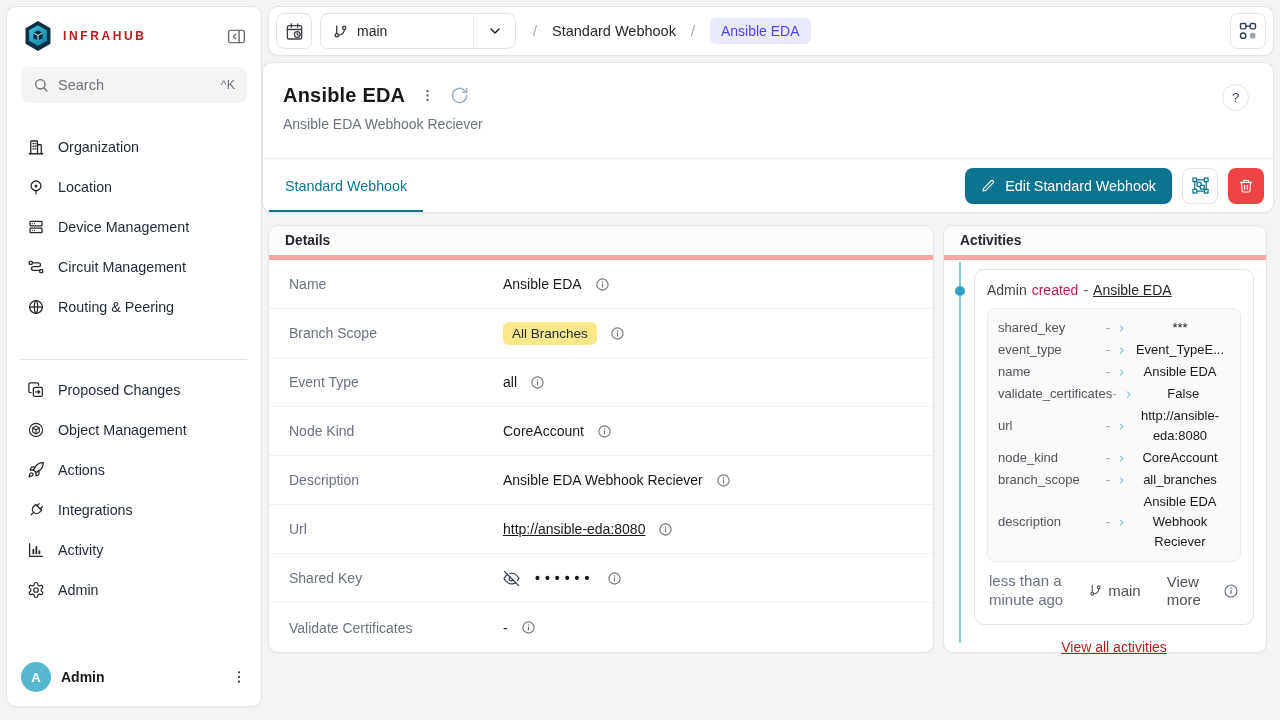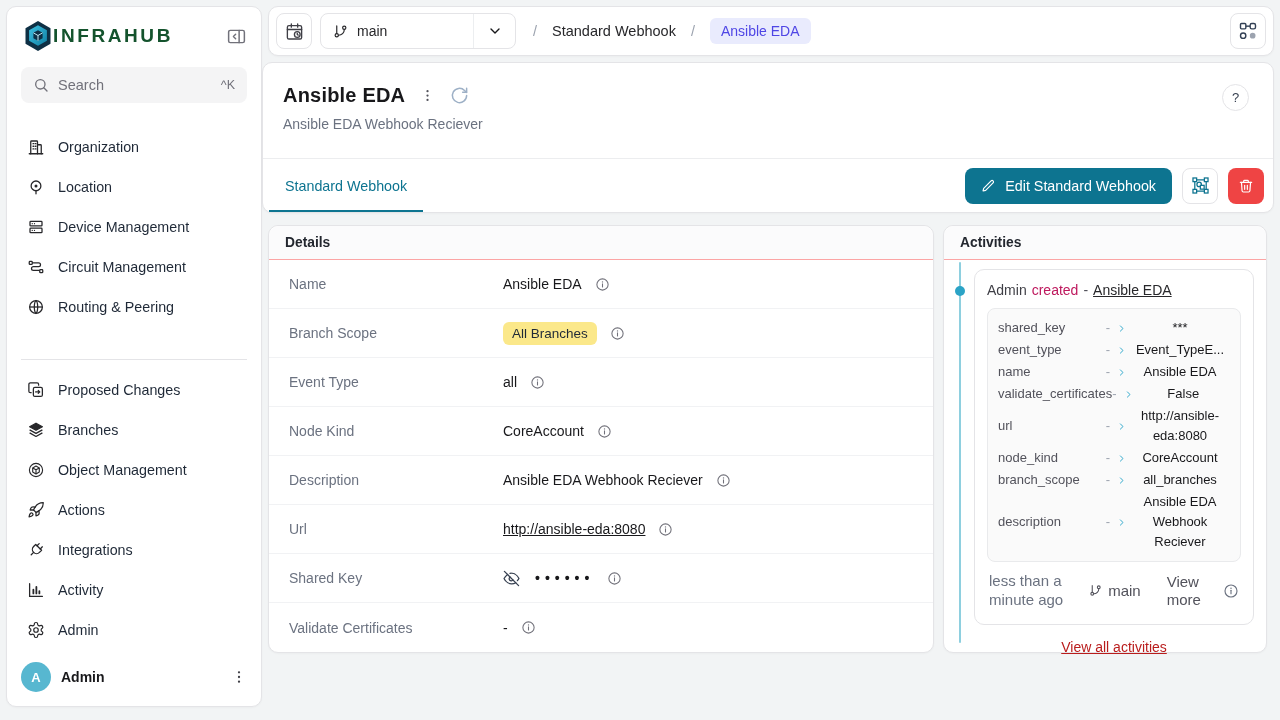--- a/index.html
+++ b/index.html
@@ -5,21 +5,21 @@
   * { margin:0; padding:0; box-sizing:border-box; }
   html,body { width:1280px; height:720px; overflow:hidden; }
   body { font-family:"Liberation Sans","DejaVu Sans",sans-serif; background:#f2f4f5; color:#18181b; position:relative; }
   svg { flex:none; display:block; }
 
   .card { position:absolute; background:#fff; border:1px solid #e4e4e7; border-radius:10px; box-shadow:0 1px 2px rgba(0,0,0,.03); }
 
   
   .sidebar { left:6px; top:6px; width:256px; height:701px; display:flex; flex-direction:column; }
   .logo-row { display:flex; align-items:center; padding:13px 14px 9px 16px; }
-  .brand-name { font-size:19px; font-weight:800; letter-spacing:2.6px; color:#14532d; flex:1; }
+  .brand-name { margin-left:10px; font-size:12px; font-weight:800; letter-spacing:2.6px; color:#b91c1c; flex:1; }
   .collapse-btn { color:#71717a; cursor:pointer; }
   .search-box { margin:6px 14px; height:36px; background:#f4f4f5; border-radius:8px; display:flex; align-items:center; gap:9px; padding:0 12px; color:#71717a; font-size:14.5px; cursor:pointer; }
   .search-shortcut { margin-left:auto; font-size:12.5px; color:#71717a; }
   .nav-group-1 { margin-top:18px; height:227px; overflow:hidden; padding:0 10px; }
   .nav-group-2 { padding:10px 10px 0; }
   .nav-item { height:40px; display:flex; align-items:center; gap:13px; padding:0 10px; font-size:14.3px; color:#1f2937; border-radius:8px; cursor:pointer; }
   .nav-item svg { color:#27272a; }
   .sidebar-divider { border-top:1px solid #e4e4e7; margin:5px 14px 0; }
   .user-row { margin-top:auto; display:flex; align-items:center; gap:10px; padding:12px 14px 14px; }
   .avatar { width:30px; height:30px; border-radius:50%; background:#57b7d0; color:#fff; font-size:13px; font-weight:600; display:flex; align-items:center; justify-content:center; }
@@ -54,21 +54,21 @@
   .tab.active::after { content:""; position:absolute; left:0; right:0; bottom:0; height:2px; background:#0d7490; }
   .tab.inactive { color:#52525b; gap:9px; }
   .count-badge { width:21px; height:21px; border-radius:50%; background:#f4f4f5; color:#52525b; font-size:12.5px; display:flex; align-items:center; justify-content:center; }
   .tab-actions { margin-left:auto; display:flex; align-items:center; gap:10px; }
   .btn-primary { height:36px; background:#0d7490; color:#fff; border:none; border-radius:8px; padding:0 16px; display:flex; align-items:center; gap:10px; font-size:14.3px; font-weight:500; cursor:pointer; font-family:inherit; }
   .btn-icon { width:36px; height:36px; background:#fff; border:1px solid #e4e4e7; border-radius:8px; display:flex; align-items:center; justify-content:center; color:#0d7490; cursor:pointer; }
   .btn-danger { width:36px; height:36px; background:#ef4444; border:none; border-radius:8px; display:flex; align-items:center; justify-content:center; color:#fff; cursor:pointer; }
 
   
   .details { left:268px; top:225px; width:666px; height:428px; }
-  .panel-header { height:34px; display:flex; align-items:center; padding:0 16px; border-bottom:1px solid #fca5a5; font-size:13.8px; font-weight:700; color:#23272f; background:#fbfbfc; border-radius:10px 10px 0 0; }
+  .panel-header { height:34px; display:flex; align-items:center; padding:0 16px; border-bottom:5px solid #fca5a5; font-size:13.8px; font-weight:700; color:#23272f; background:#fbfbfc; border-radius:10px 10px 0 0; }
   .drow { height:49px; display:flex; align-items:center; padding:0 24px 0 20px; border-bottom:1px solid #f1f2f4; font-size:14px; }
   .drow:last-child { border-bottom:none; }
   .dlabel { width:214px; color:#6b7280; }
   .dvalue { display:flex; align-items:center; gap:13px; color:#18181b; }
   .badge-yellow { background:#fbe88a; padding:4px 9px; border-radius:6px; font-size:13.5px; color:#1f2937; }
   .url-link { color:#18181b; text-decoration:underline; cursor:pointer; }
   .dots { letter-spacing:5px; font-size:14px; font-weight:700; }
   .eye-off { color:#374151; cursor:pointer; margin-right:2px; }
   .info-ic { color:#71717a; cursor:pointer; }
 
@@ -186,28 +186,20 @@
   <nav class="nav-group-2">
     <div class="nav-item">
       <svg width="18" height="18" viewBox="0 0 24 24" fill="none" stroke="currentColor" stroke-width="1.7" stroke-linecap="round" stroke-linejoin="round">
           <rect x="8.5" y="8.5" width="12" height="12" rx="2"></rect>
           <path d="M5.5 15.5h-1a2 2 0 0 1-2-2v-9a2 2 0 0 1 2-2h9a2 2 0 0 1 2 2v1"></path>
           <path d="M11.5 14.5h5.5m0 0-2-2m2 2-2 2"></path>
         </svg>
       <span>Proposed Changes</span>
     </div>
     <div class="nav-item">
-      <svg width="18" height="18" viewBox="0 0 24 24" fill="none" stroke="currentColor" stroke-width="1.7" stroke-linejoin="round">
-          <path d="M12 3l8.5 4.7L12 12.4 3.5 7.7 12 3z" fill="currentColor"></path>
-          <path d="M3.5 11.8 12 16.5l8.5-4.7"></path>
-          <path d="M3.5 15.9 12 20.6l8.5-4.7"></path>
-        </svg>
-      <span>Branches</span>
-    </div>
-    <div class="nav-item">
       <svg width="18" height="18" viewBox="0 0 24 24" fill="none" stroke="currentColor" stroke-width="1.5" stroke-linejoin="round">
           <circle cx="12" cy="12" r="8.8"></circle>
           <path d="M12 6.8l4.4 2.5v5.4L12 17.2l-4.4-2.5V9.3L12 6.8z"></path>
           <path d="M7.6 9.3 12 11.8l4.4-2.5M12 11.8v5.4"></path>
         </svg>
       <span>Object Management</span>
     </div>
     <div class="nav-item">
       <svg width="18" height="18" viewBox="0 0 24 24" fill="none" stroke="currentColor" stroke-width="1.7" stroke-linecap="round" stroke-linejoin="round">
           <path d="M4.7 16.4c-1.4 1.2-1.9 4.7-1.9 4.7s3.5-.5 4.7-1.9c.7-.8.6-2-.1-2.7-.8-.7-2-.8-2.7-.1z"></path>

